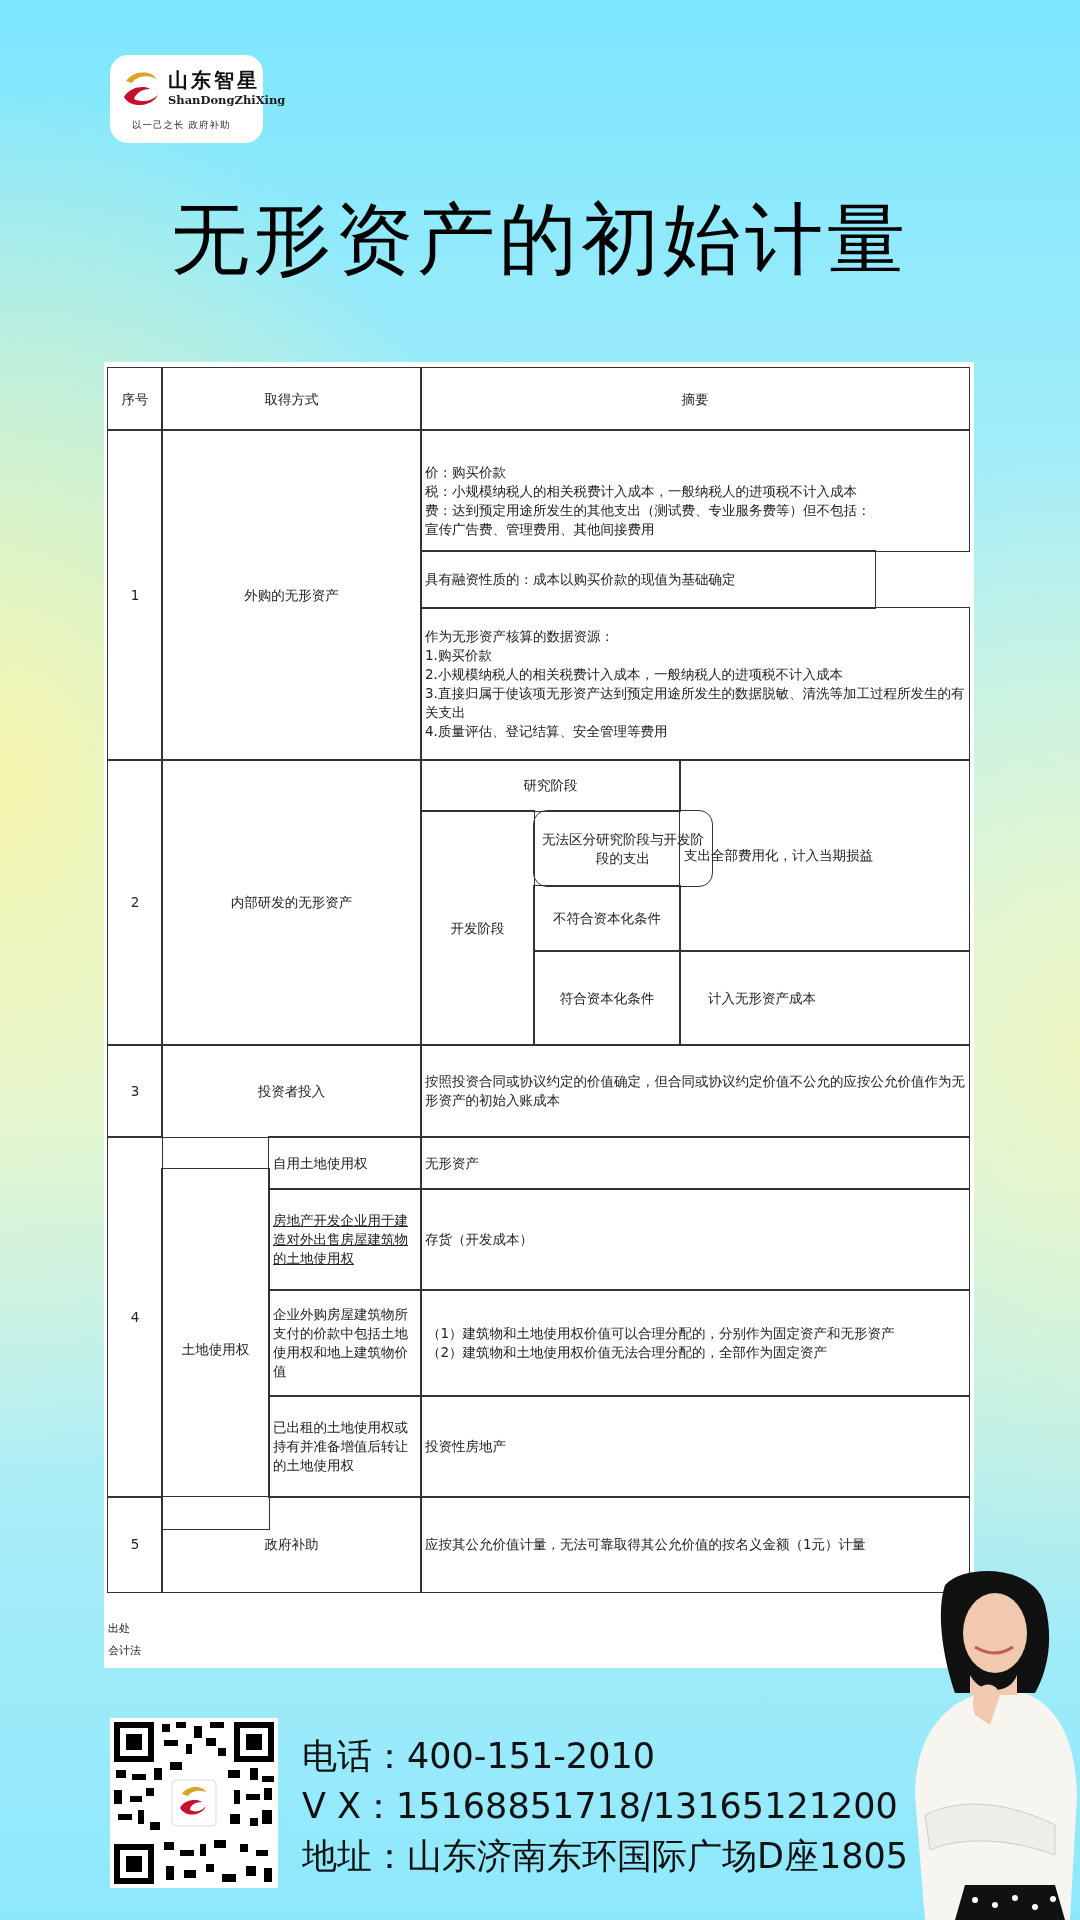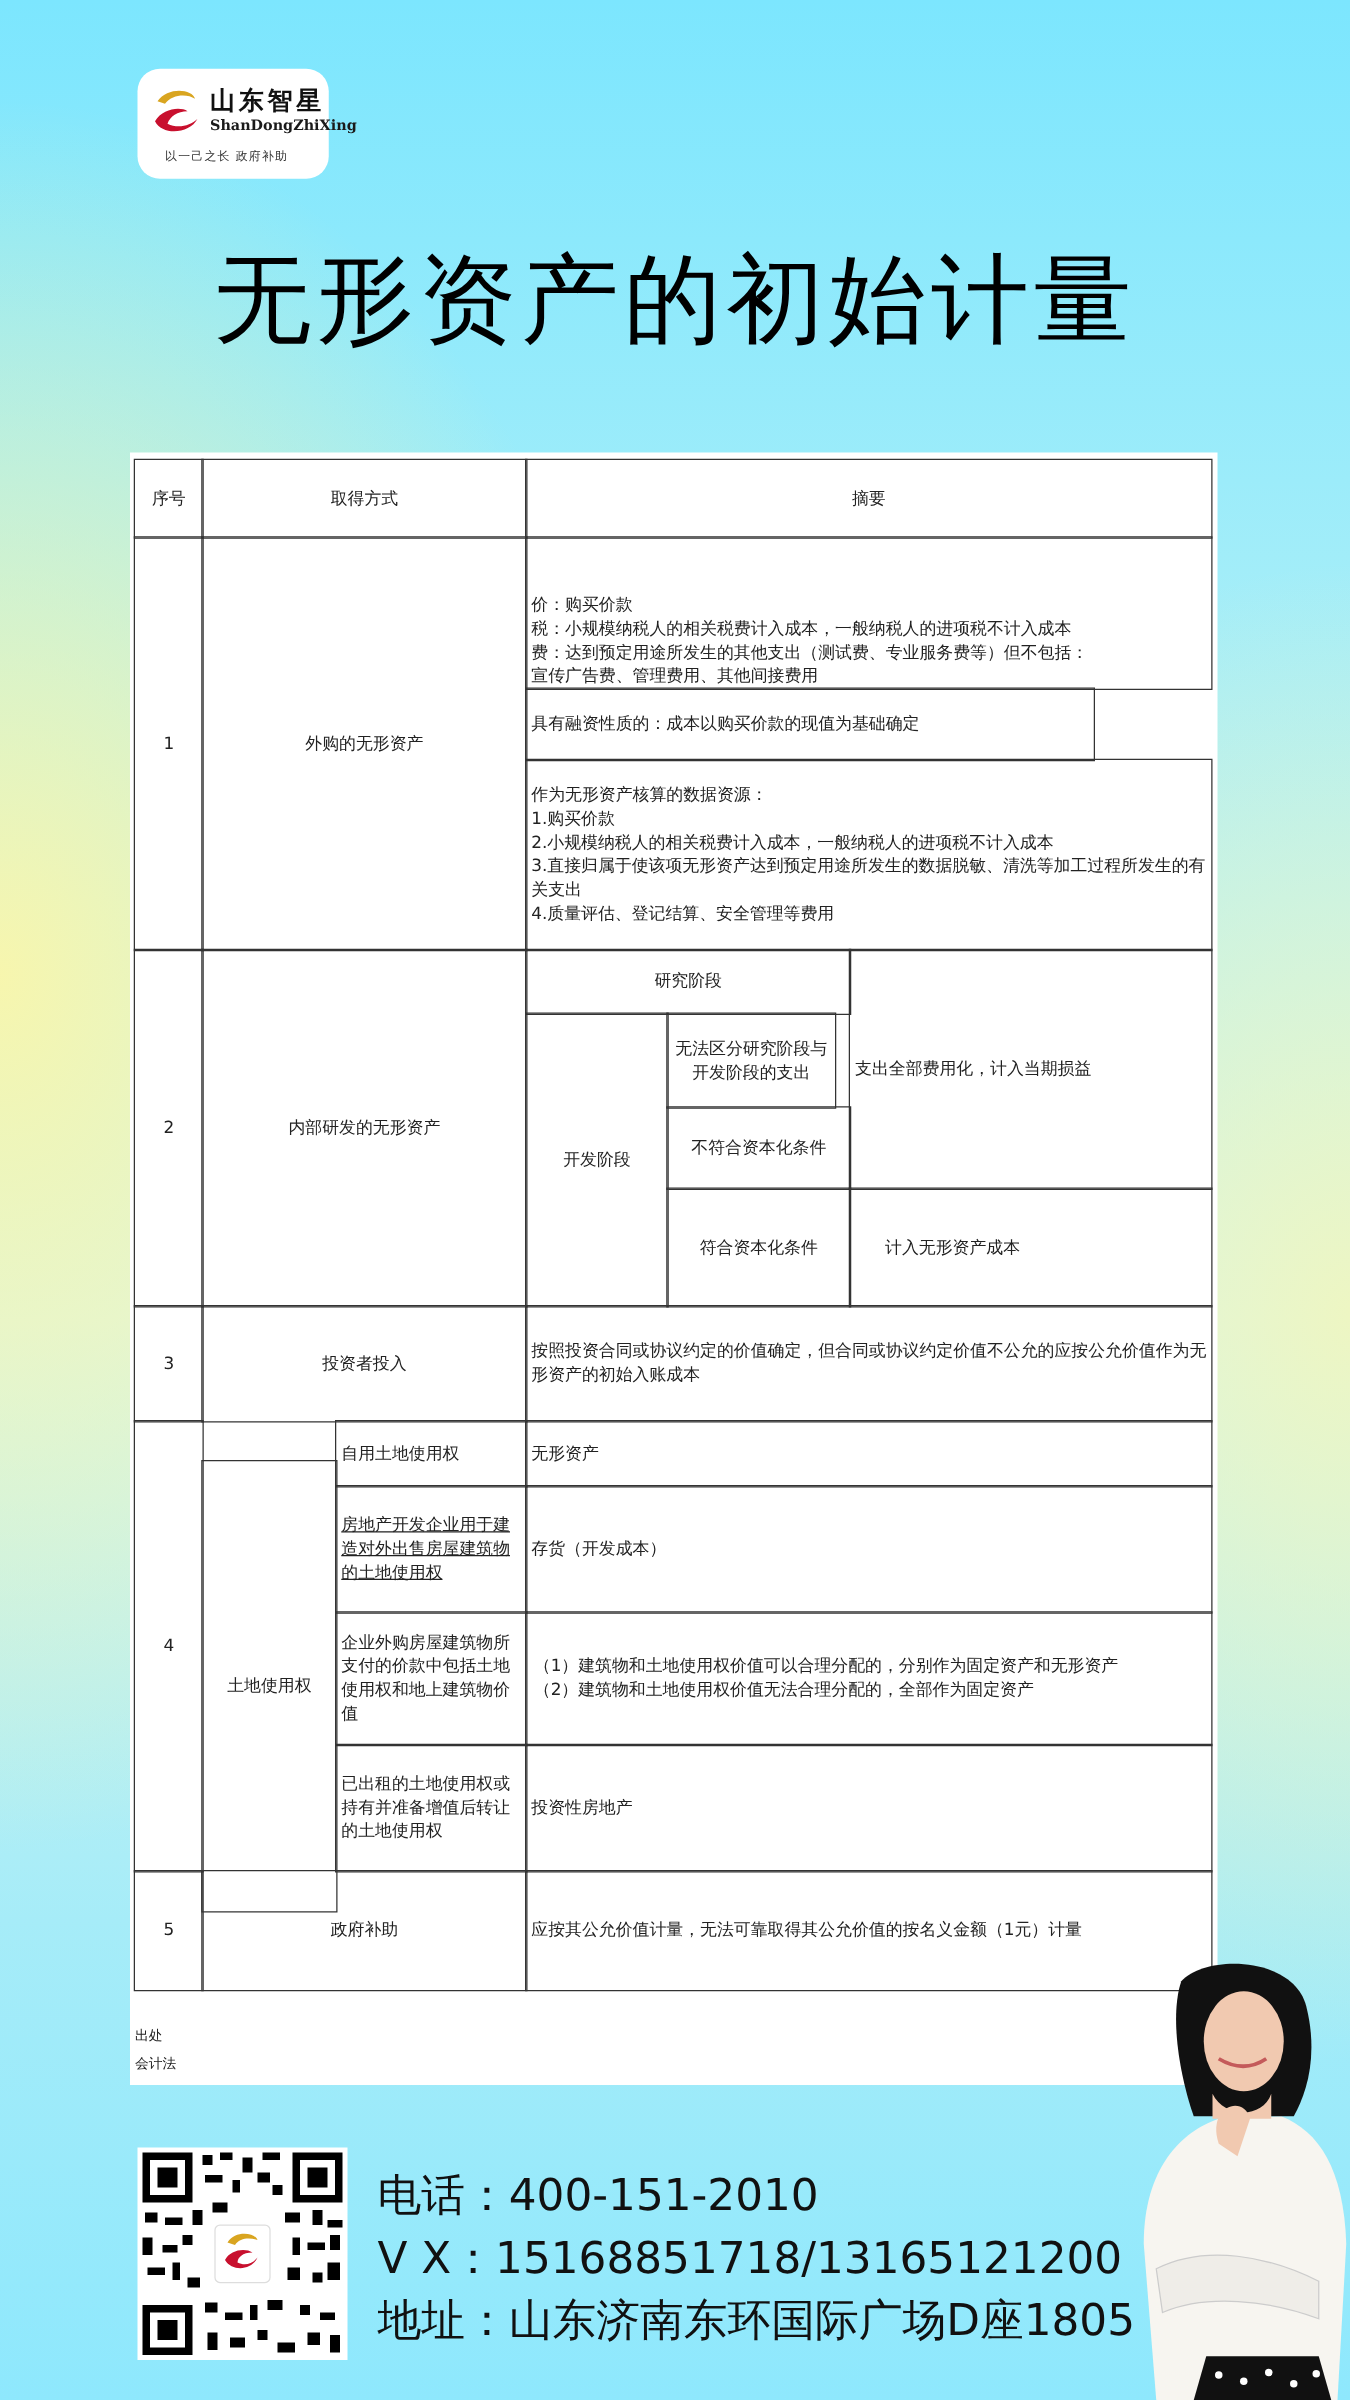--- a/index.html
+++ b/index.html
@@ -72,21 +72,21 @@
   <div class="cell c" style="left:420px;top:367px;width:550px;height:64px;">
       <span class="txt">摘要</span>
     </div>
 
   <div class="cell c" style="left:107px;top:429px;width:56px;height:332px;">
       <span class="txt">1</span>
     </div>
   <div class="cell c" style="left:161px;top:429px;width:261px;height:332px;">
       <span class="txt">外购的无形资产</span>
     </div>
-  <div class="cell l" style="left:420px;top:429px;width:550px;height:123px;align-items:flex-end;padding-top:20px;">
+  <div class="cell l" style="left:420px;top:429px;width:550px;height:123px;align-items:center;padding-top:20px;">
       <span class="txt">价：购买价款
 税：小规模纳税人的相关税费计入成本，一般纳税人的进项税不计入成本
 费：达到预定用途所发生的其他支出（测试费、专业服务费等）但不包括：
 宣传广告费、管理费用、其他间接费用</span>
     </div>
   <div class="cell l" style="left:420px;top:550px;width:456px;height:59px;">
       <span class="txt">具有融资性质的：成本以购买价款的现值为基础确定</span>
     </div>
   <div class="cell l" style="left:420px;top:607px;width:550px;height:154px;">
       <span class="txt">作为无形资产核算的数据资源：
@@ -101,21 +101,21 @@
     </div>
   <div class="cell c" style="left:161px;top:759px;width:261px;height:287px;">
       <span class="txt">内部研发的无形资产</span>
     </div>
   <div class="cell c" style="left:420px;top:759px;width:261px;height:53px;">
       <span class="txt">研究阶段</span>
     </div>
   <div class="cell c" style="left:420px;top:810px;width:115px;height:236px;">
       <span class="txt">开发阶段</span>
     </div>
-  <div class="cell c" style="left:533px;top:810px;width:136px;height:77px;padding:0 4px;">
+  <div class="cell c" style="left:533px;top:810px;width:180px;height:77px;padding:0 4px;border-radius:14px;">
       <span class="txt">无法区分研究阶段与开发阶段的支出</span>
     </div>
   <div class="cell c" style="left:533px;top:885px;width:148px;height:67px;">
       <span class="txt">不符合资本化条件</span>
     </div>
   <div class="cell c" style="left:533px;top:950px;width:148px;height:96px;">
       <span class="txt">符合资本化条件</span>
     </div>
   <div class="cell l" style="left:679px;top:759px;width:291px;height:193px;">
       <span class="txt">支出全部费用化，计入当期损益</span>

